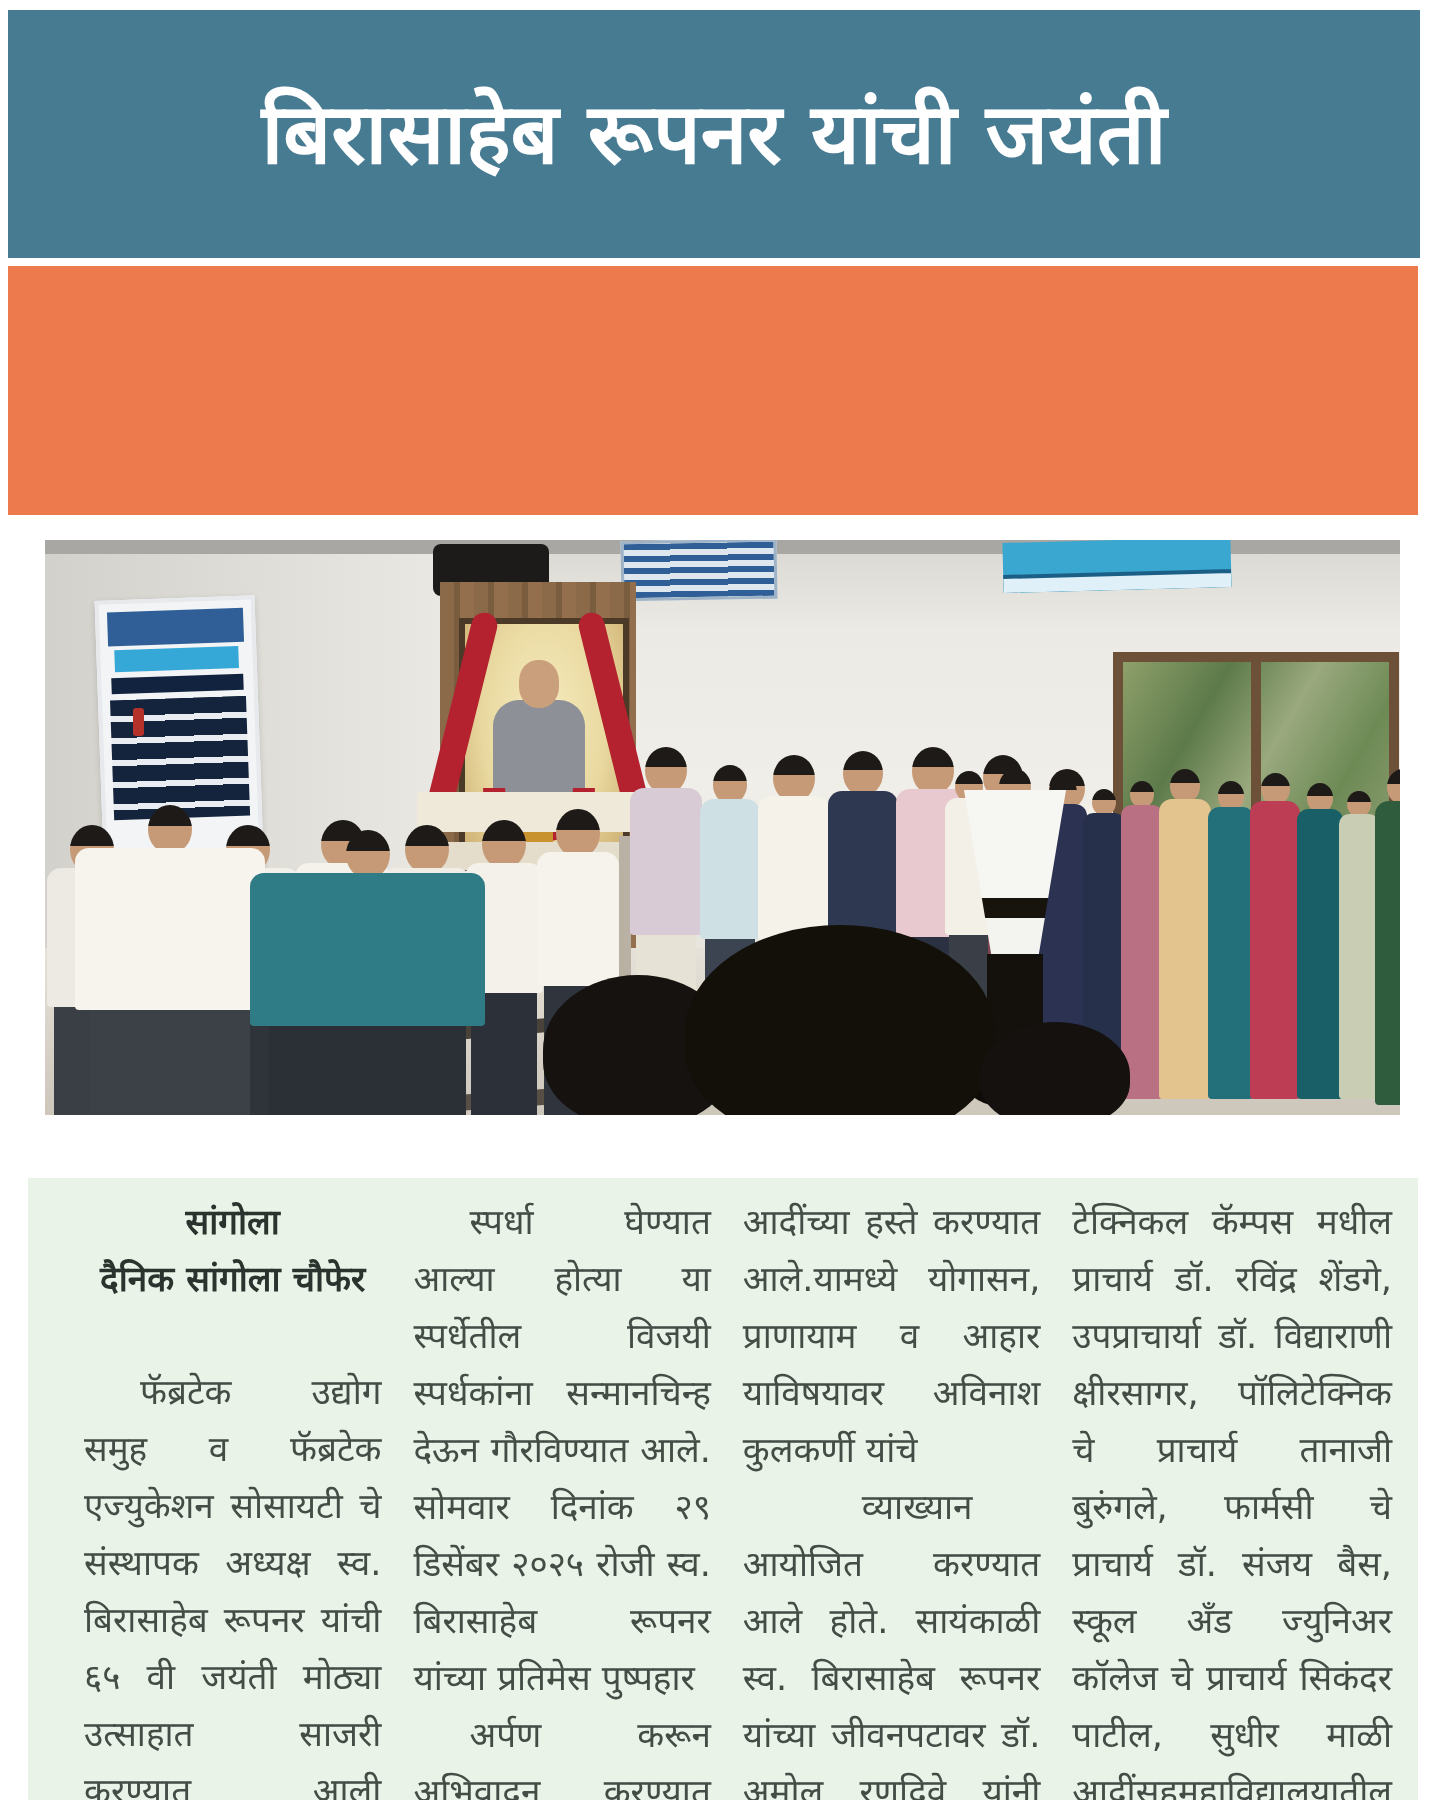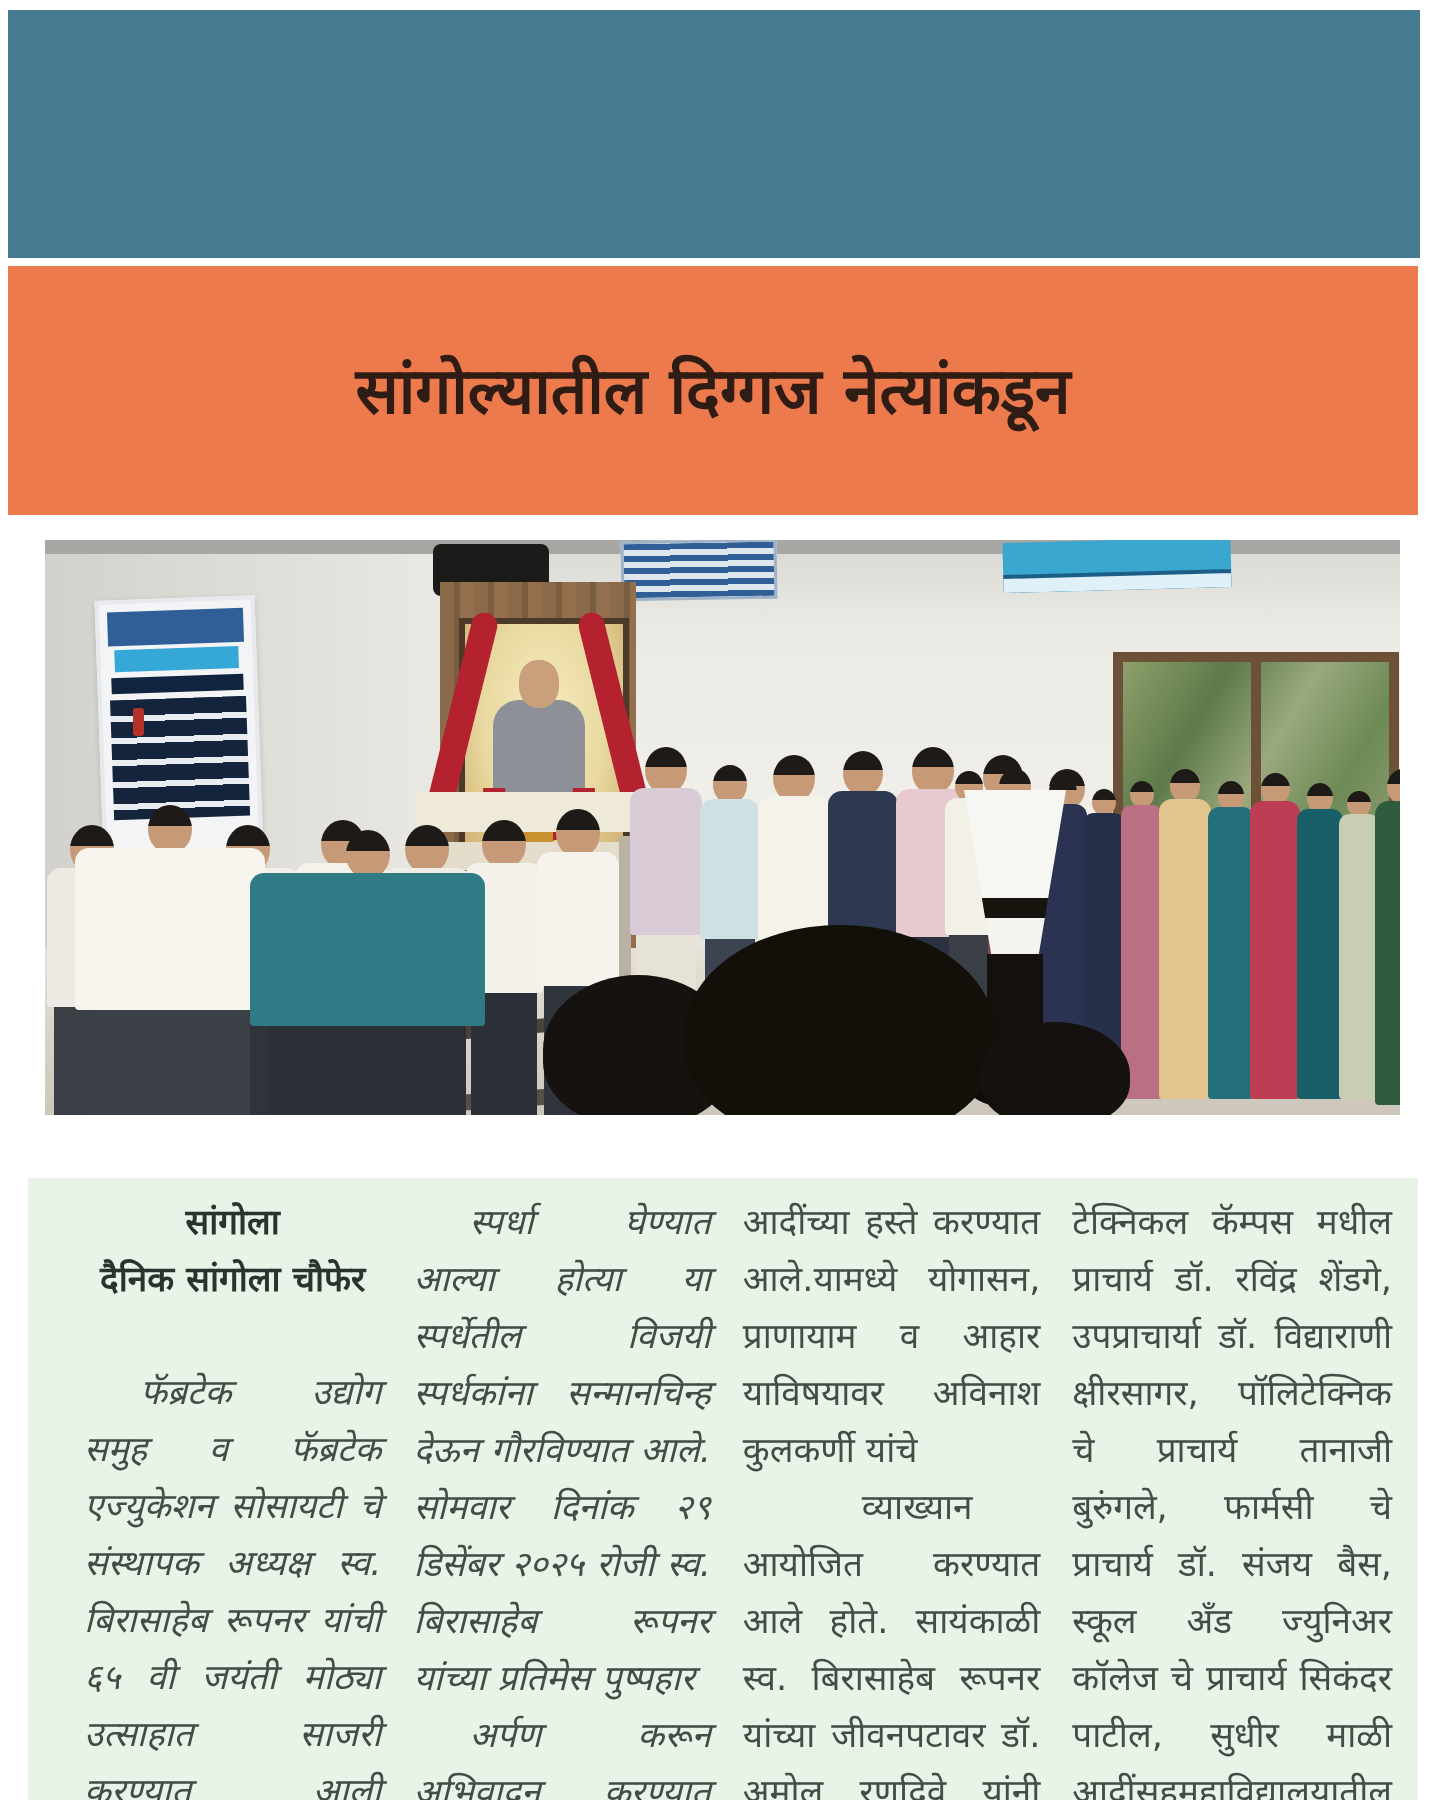--- a/index.html
+++ b/index.html
@@ -74,35 +74,35 @@
               background:linear-gradient(180deg,#f6f6f2 0 64%,#17130d 64% 76%,#f3f3ef 76% 100%);}
   .podium-stem{position:absolute;left:942px;top:414px;width:56px;height:130px;background:#14100b;}
   .podium-base{position:absolute;left:926px;top:534px;width:88px;height:34px;background:#0e0b08;border-radius:50%;}
 
   
   .article{position:absolute;left:28px;top:1178px;width:1390px;height:622px;background:#eaf3e7;
            box-sizing:border-box;padding:16px 26px 12px 56px;display:flex;gap:32px;overflow:hidden;}
   .col{flex:1 1 0;color:#444c46;font-size:35px;line-height:57px;text-align:justify;}
   .dateline{text-align:center;font-weight:700;color:#2b332e;margin-bottom:56px;}
   .col p{margin:0;}
-  .ind{text-indent:1.6em;font-style:italic;}
+  .ind{text-indent:1.6em;}
   .ind-big{text-indent:3.4em;}
 
   .fg-head{position:absolute;border-radius:50% 50% 42% 42%;}
 </style>
 </head>
 <body>
 
 <div class="page">
 
   <div class="banner1">
+    <div>बिरासाहेब रूपनर यांची जयंती</div>
   </div>
 
   <div class="banner2">
-    <div>सांगोल्यातील दिग्गज नेत्यांकडून</div>
   </div>
 
   <div class="photo">
     <div class="ceiling"></div>
     <div class="wallshade"></div>
     <div class="notice-board">
       <div class="nb-head"></div>
       <div class="nb-sub"></div>
       <div class="nb-bar"></div>
       <div class="nb-grid"></div>

